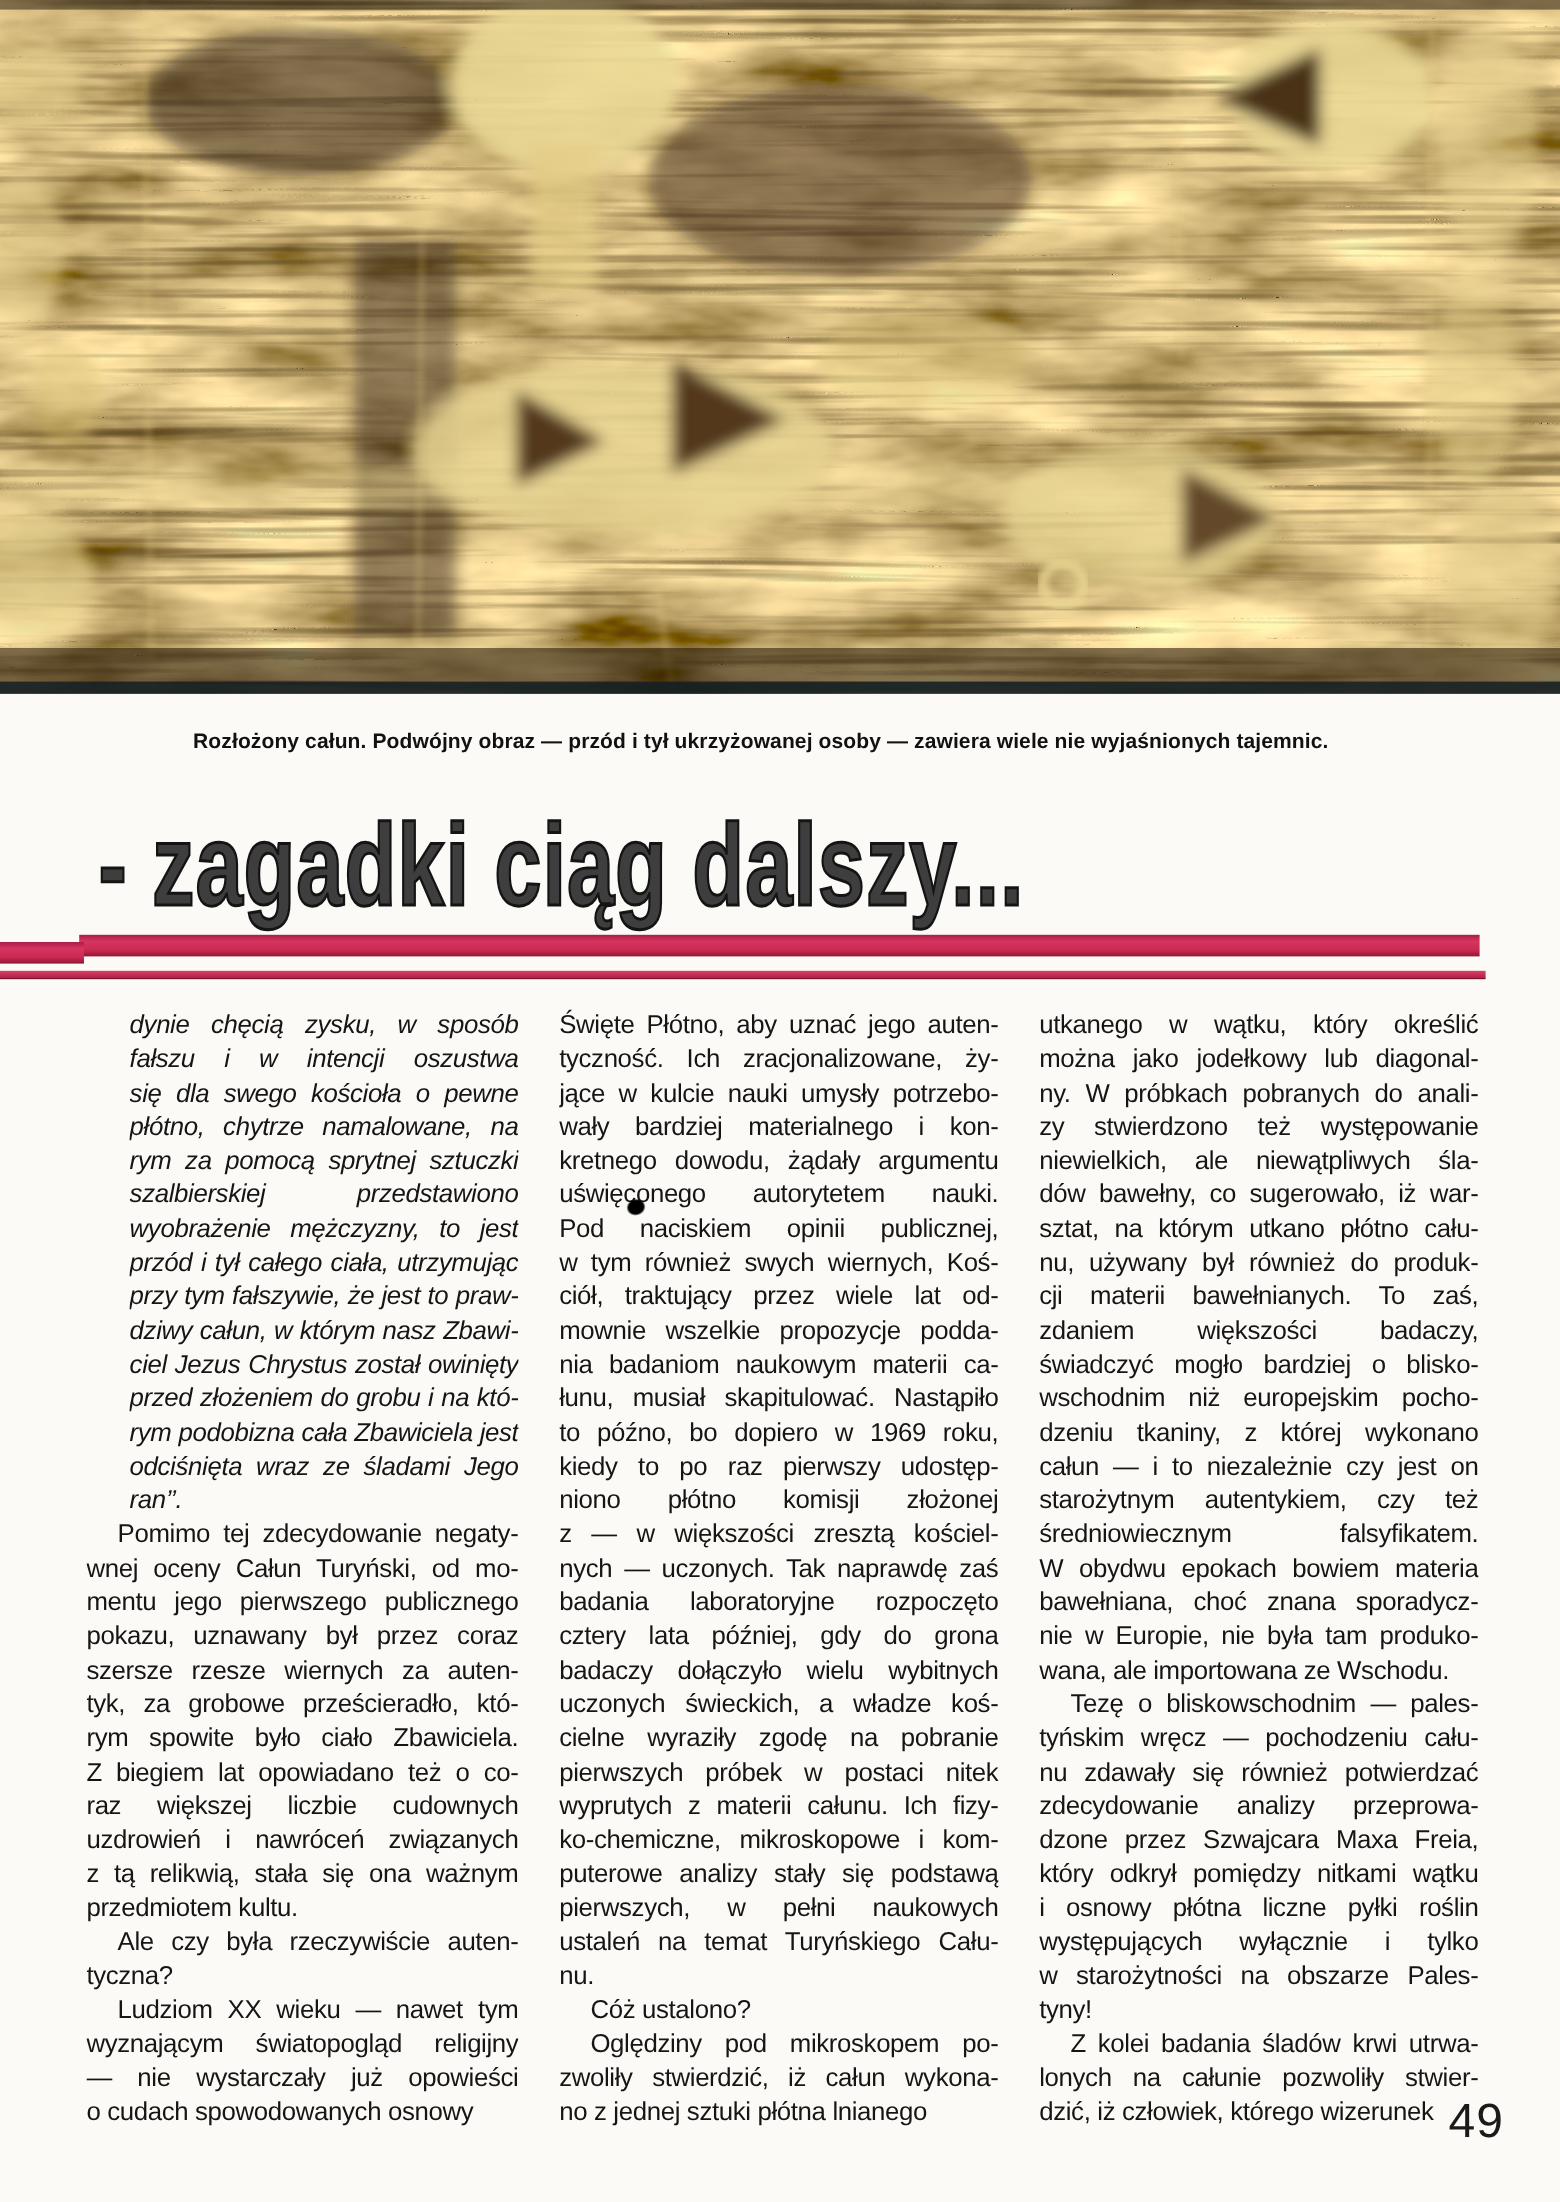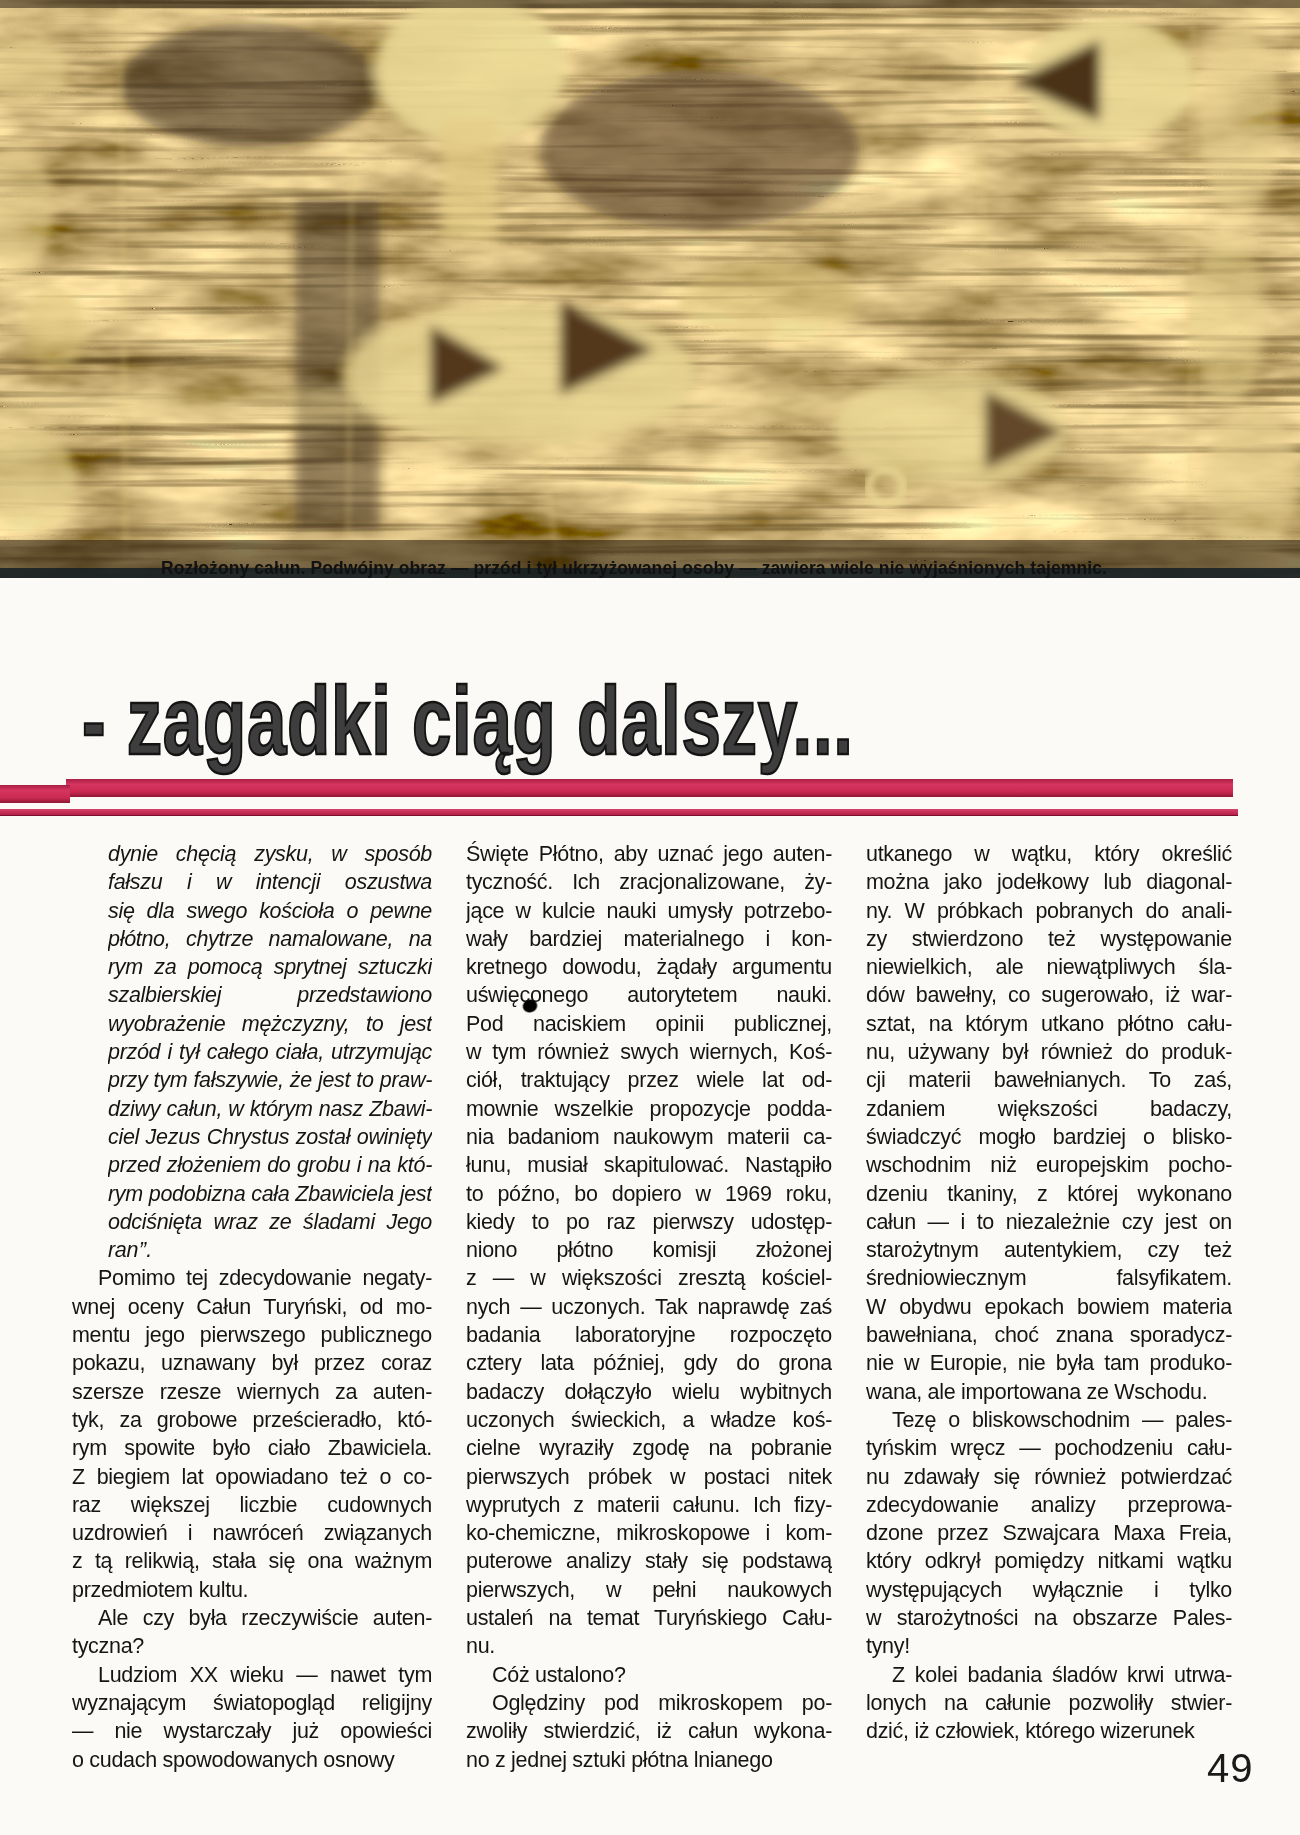--- a/index.html
+++ b/index.html
@@ -8,21 +8,21 @@
     background:#fbfaf6;
     font-family:"Liberation Sans","DejaVu Sans",sans-serif;
     overflow:hidden;
   }
   .photo{
     position:absolute;left:0;top:0;width:1300px;height:578px;overflow:hidden;
     background:#4d3420;
   }
   .photo svg{display:block;width:1300px;height:578px;}
   .caption{
-    position:absolute;left:0;top:558px;width:1268px;
+    position:absolute;left:0;top:607px;width:1268px;
     text-align:center;font-size:17.5px;font-weight:bold;color:#111;
     letter-spacing:0.1px;
   }
   .headline{
     position:absolute;left:82px;top:672px;margin:0;
     font-size:97px;line-height:1;font-weight:bold;
     color:#3e3e3e;
     -webkit-text-stroke:2.5px #141414;
     letter-spacing:1px;
     transform:scaleX(0.73);transform-origin:left top;
@@ -246,20 +246,21 @@
         <div class="line">nie w Europie, nie była tam produko-</div>
         <div class="line last">wana, ale importowana ze Wschodu.</div>
       </div>
       <div class="para">
         <div class="line indent">Tezę o bliskowschodnim — pales-</div>
         <div class="line">tyńskim wręcz — pochodzeniu cału-</div>
         <div class="line">nu zdawały się również potwierdzać</div>
         <div class="line">zdecydowanie analizy przeprowa-</div>
         <div class="line">dzone przez Szwajcara Maxa Freia,</div>
         <div class="line">który odkrył pomiędzy nitkami wątku</div>
+        <div class="line">i osnowy płótna liczne pyłki roślin</div>
         <div class="line">występujących wyłącznie i tylko</div>
         <div class="line">w starożytności na obszarze Pales-</div>
         <div class="line last">tyny!</div>
       </div>
       <div class="para">
         <div class="line indent">Z kolei badania śladów krwi utrwa-</div>
         <div class="line">lonych na całunie pozwoliły stwier-</div>
         <div class="line last">dzić, iż człowiek, którego wizerunek</div>
       </div>
     </div>

